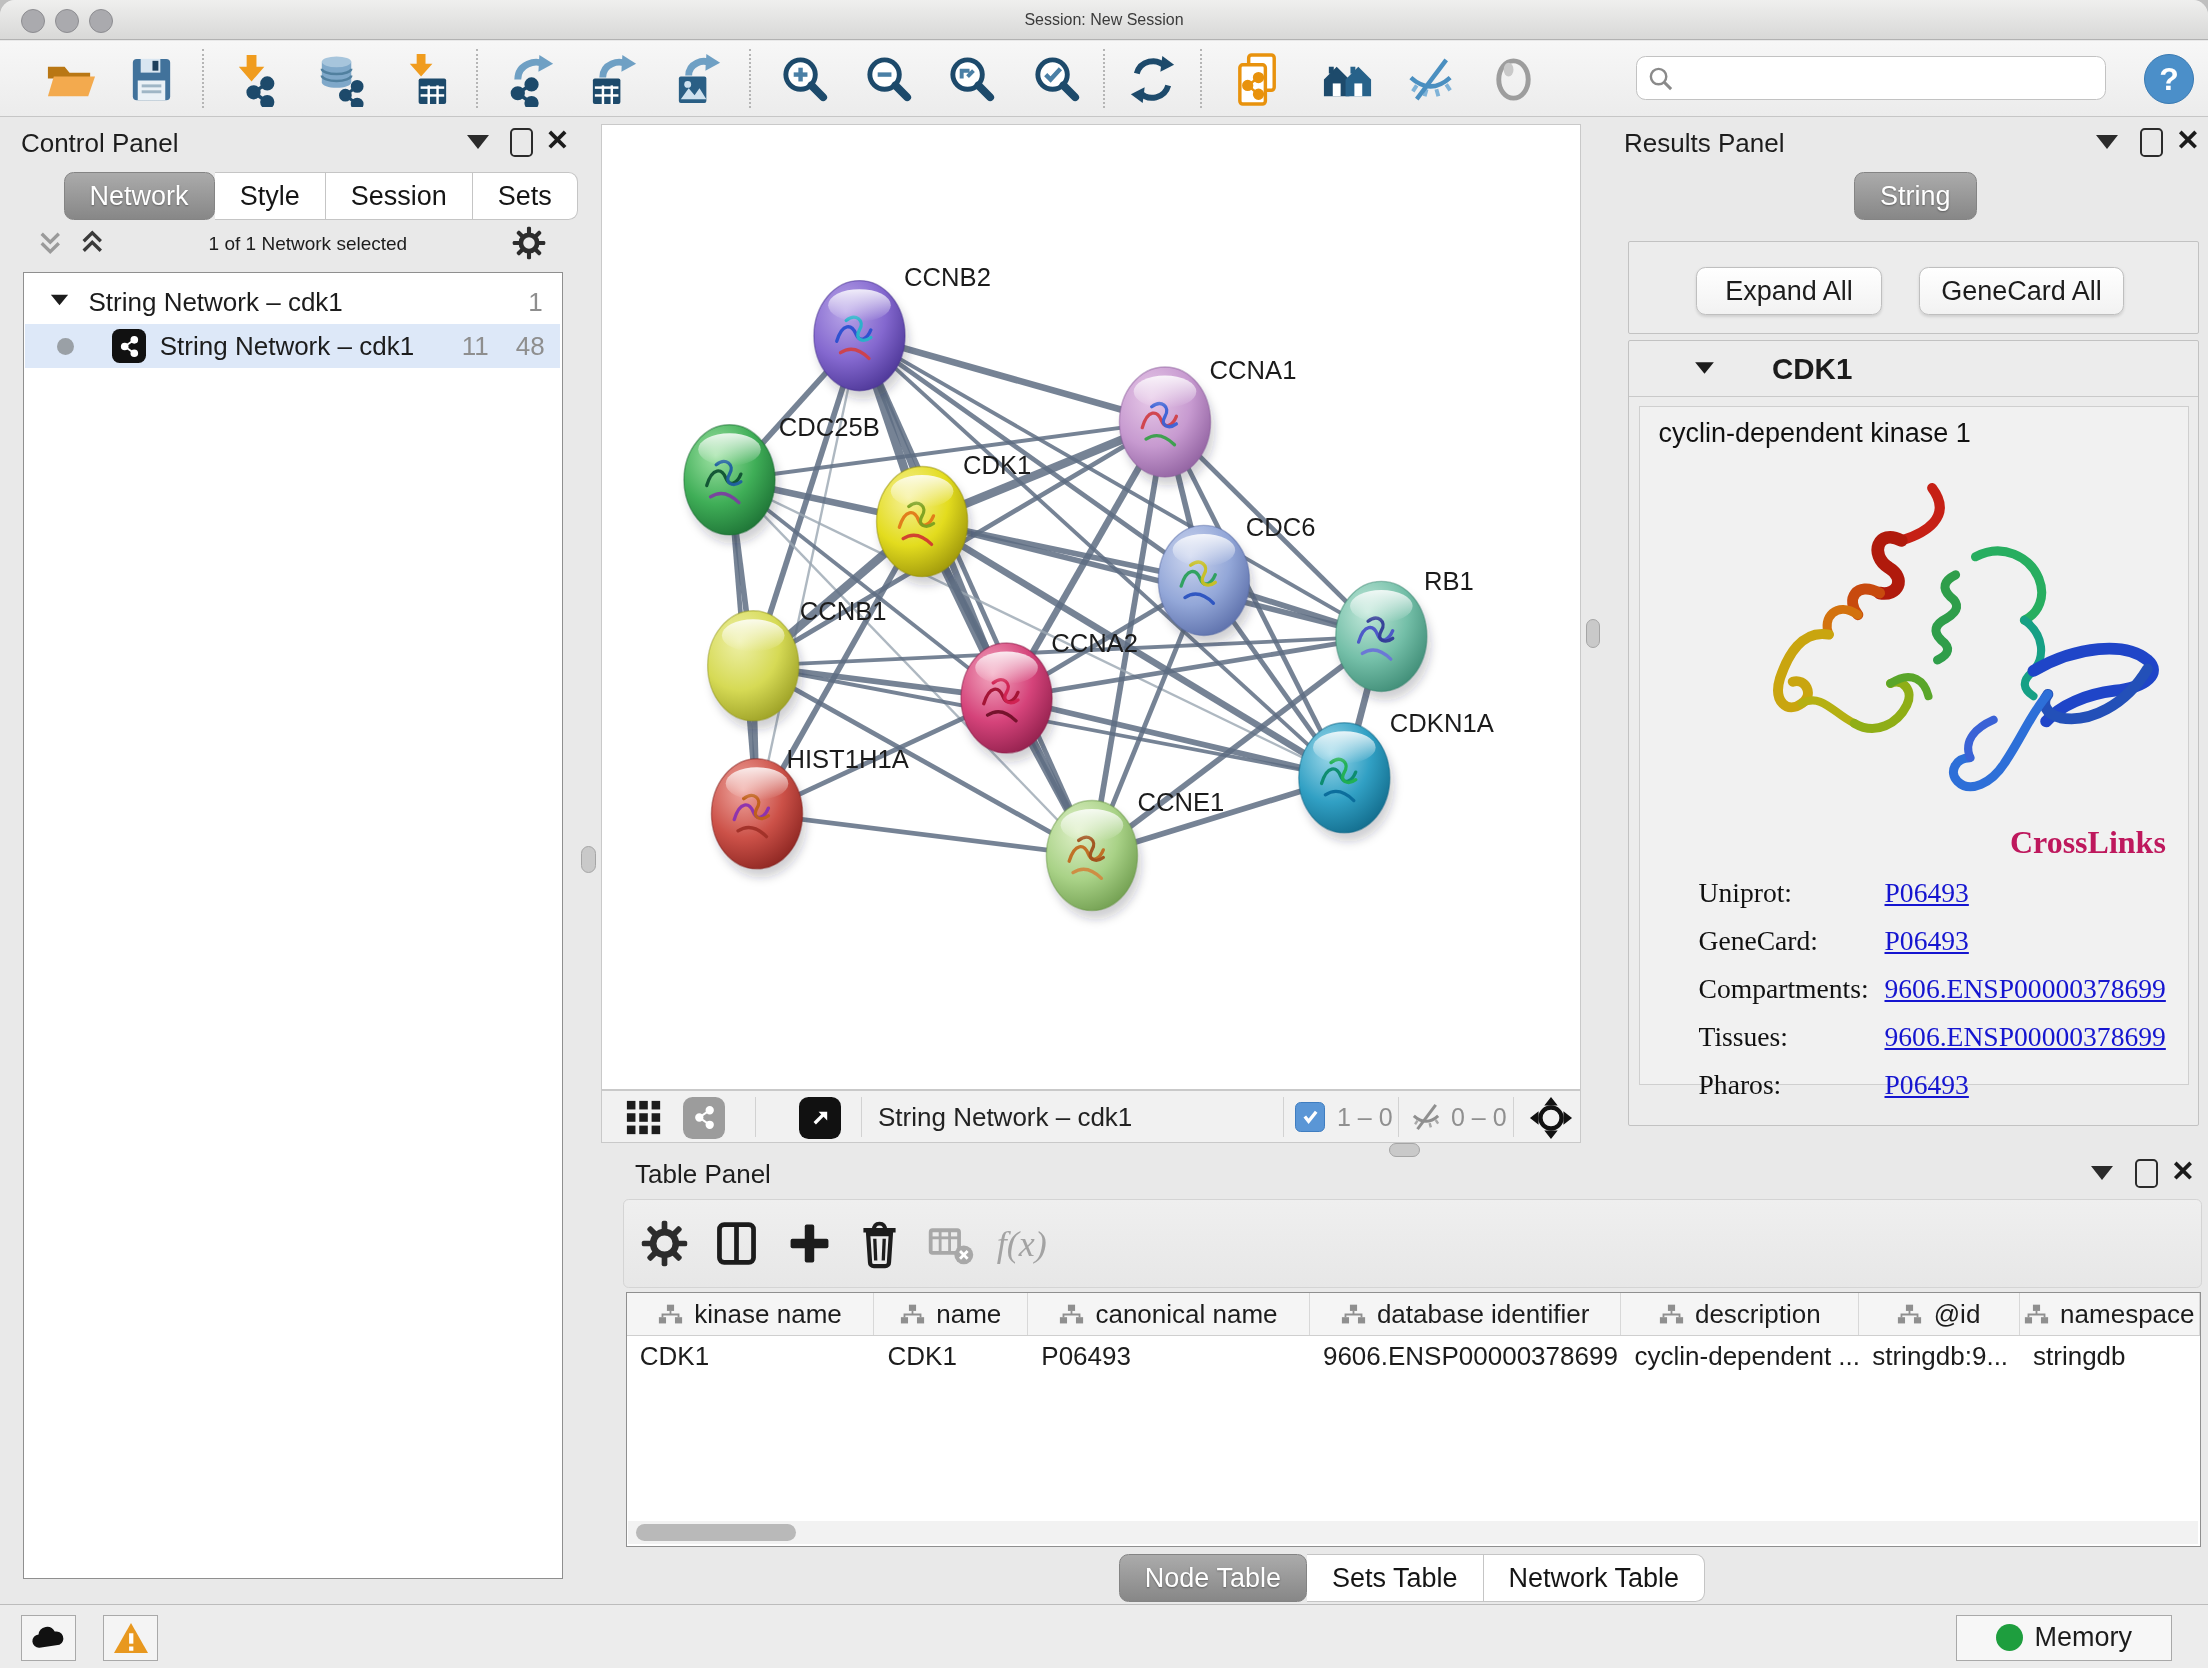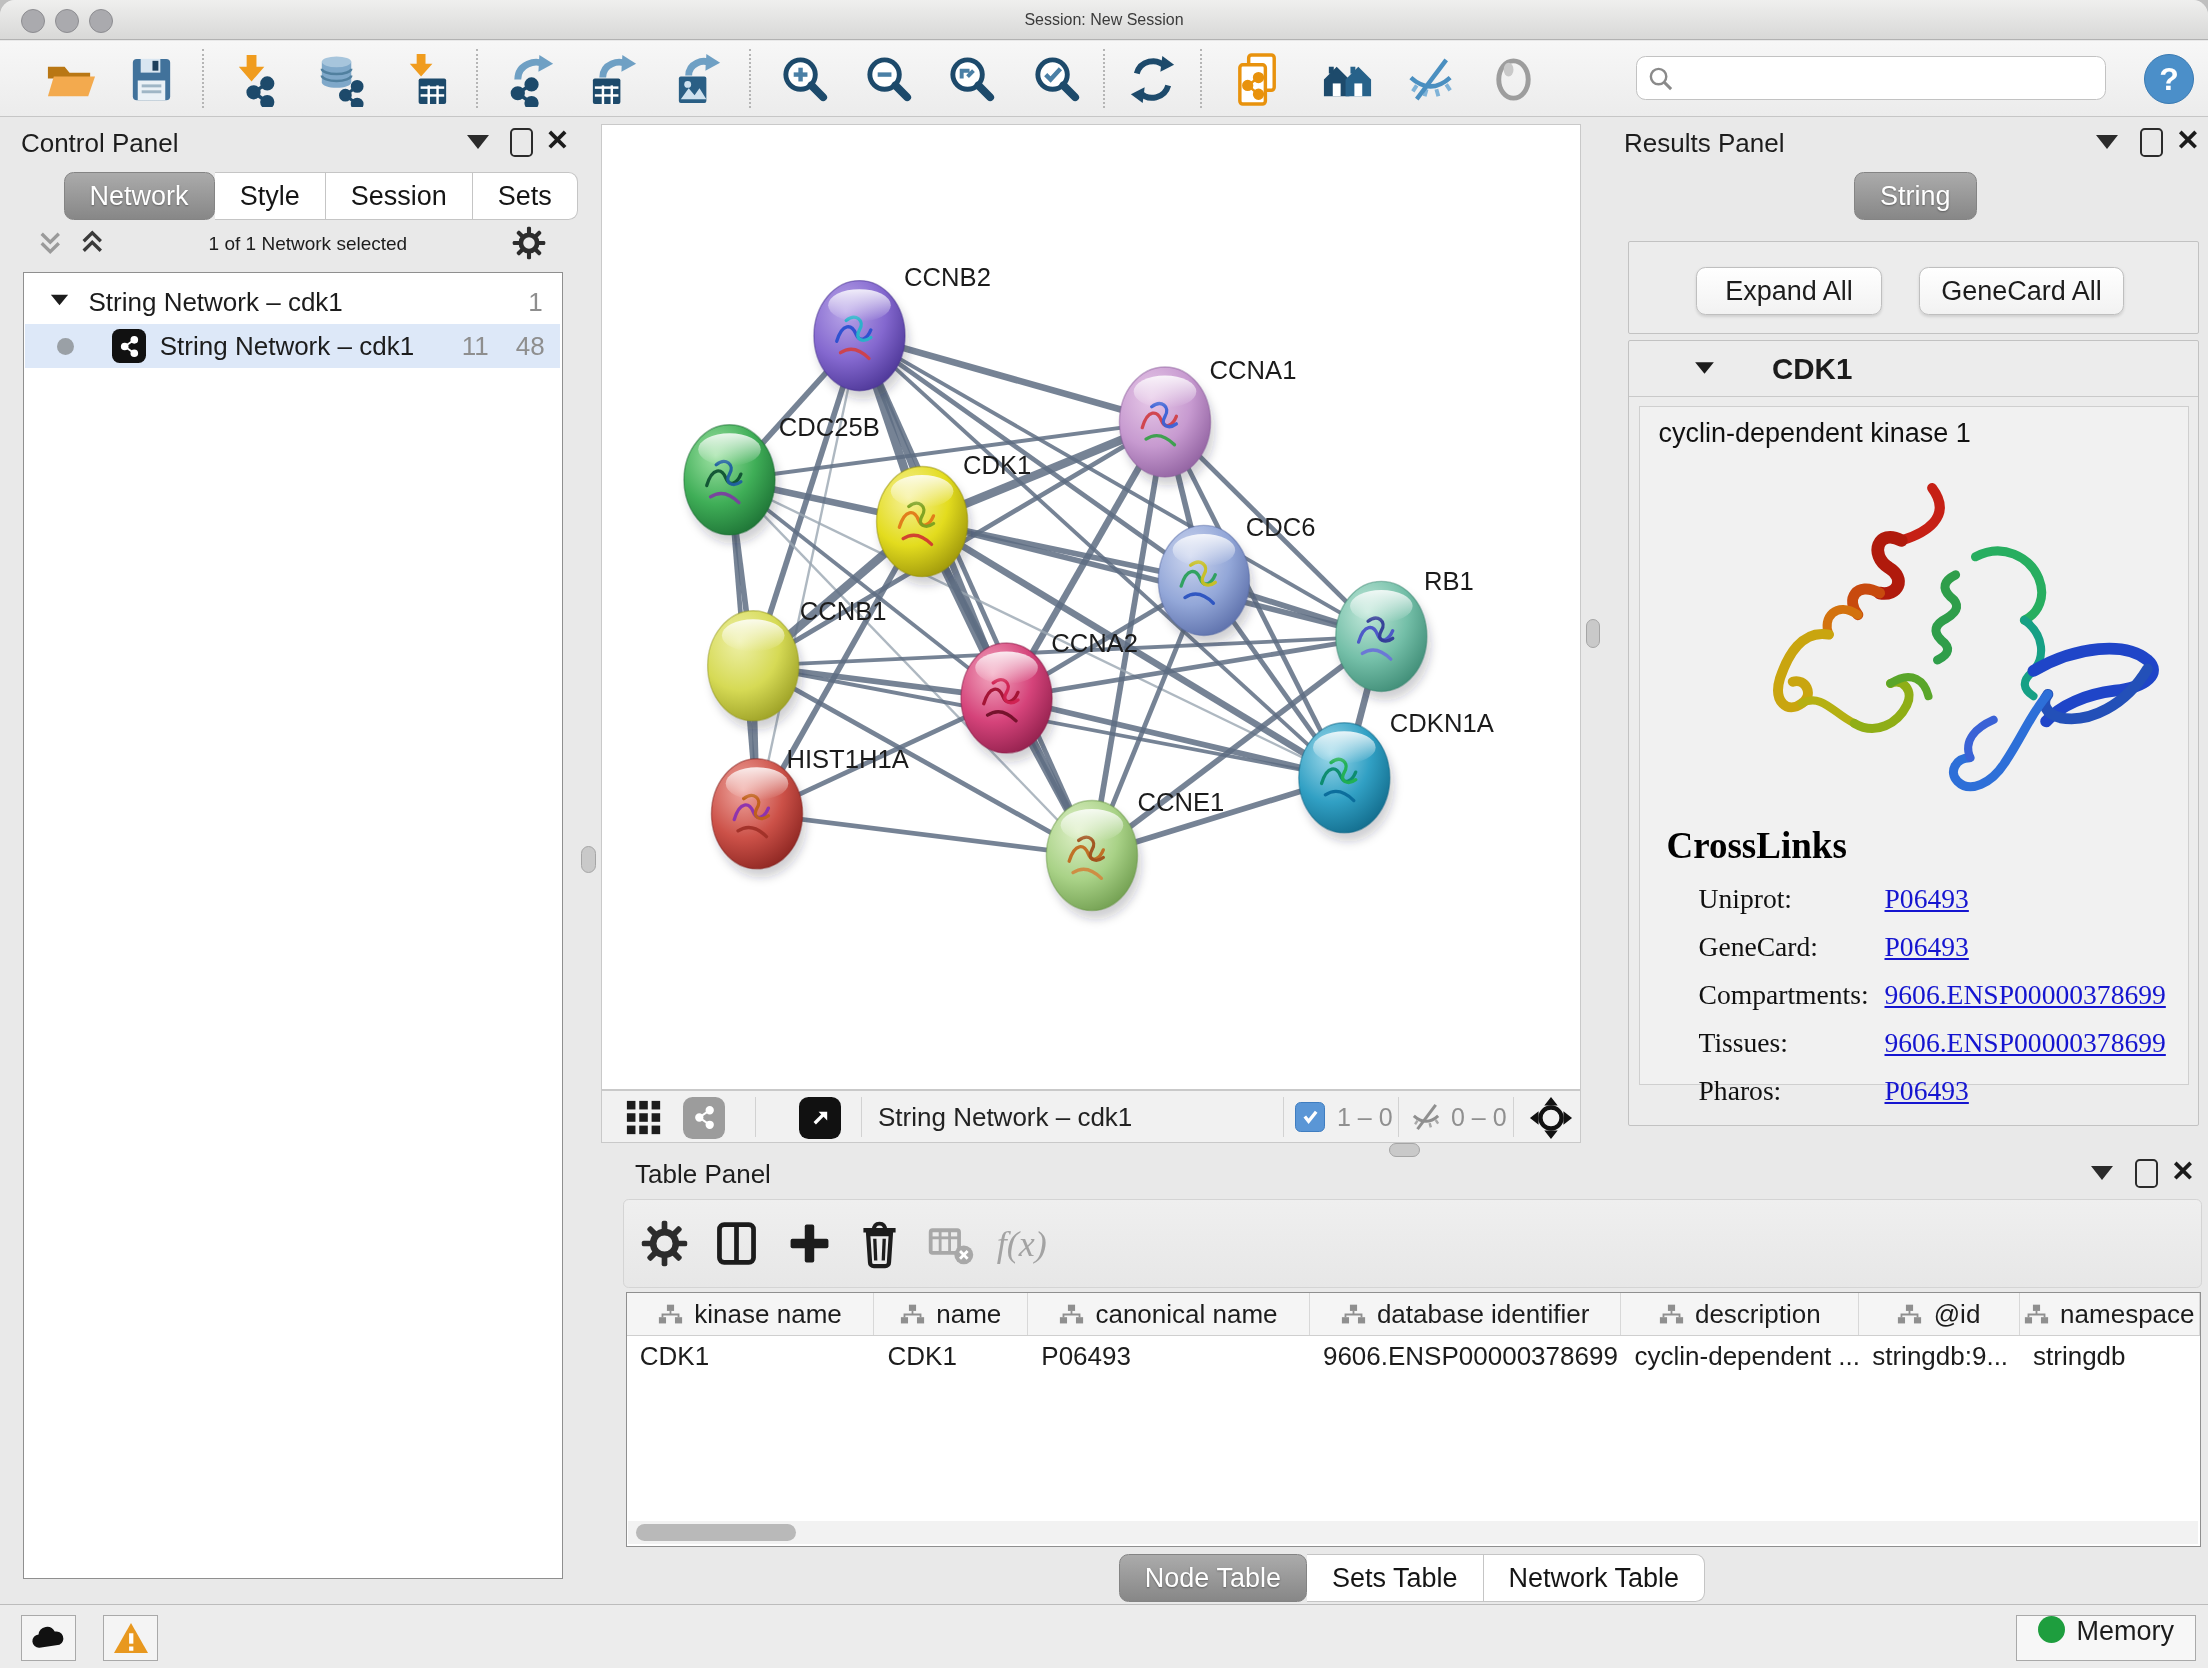--- a/index.html
+++ b/index.html
@@ -41,40 +41,40 @@
   .nf-txt{position:absolute;font-size:26px;color:#222;top:11.4px;}
   .nf-cnt{position:absolute;font-size:25px;color:#8f8f8f;top:12.4px;}
   
   .results-panel{position:absolute;left:1609px;top:122px;width:599px;height:1018px;}
   .rbox{position:absolute;background:#ececec;border:1.9px solid #c2c2c2;border-radius:2px;box-sizing:border-box;}
   .rbtn{position:absolute;height:48px;background:linear-gradient(#ffffff,#f2f2f2);border:1.9px solid #bfbfbf;border-radius:9.5px;font-size:27px;display:flex;align-items:center;justify-content:center;box-shadow:0 1.9px 2.9px rgba(0,0,0,.12);box-sizing:border-box;}
   .gene-header{position:absolute;left:0;top:0;right:0;height:55px;border-bottom:1.9px solid #c9c9c9;display:flex;align-items:center;}
   .gene-body{position:absolute;left:9.5px;top:65px;right:9.5px;bottom:40px;background:#f1f1f1;border:1.9px solid #cfcfcf;box-sizing:border-box;}
   .gene-desc{position:absolute;left:19px;top:11.4px;font-size:27px;color:#111;}
   .crosslinks{position:absolute;left:27px;top:417px;font-family:"Liberation Serif",serif;}
-  .cl-title{font-size:37px;font-weight:bold;color:#000000;}
+  .cl-title{font-size:32px;font-weight:bold;color:#be185d;text-align:right;}
   .cl-row{display:flex;margin-top:16px;margin-left:32px;font-size:27.6px;}
   .cl-label{width:186px;color:#111;}
   .cl-value{color:#1515d0;text-decoration:underline;}
   
   .table-panel{position:absolute;left:616px;top:1151px;width:1592px;height:447px;}
   .tp-toolbar{position:absolute;left:6.7px;top:48px;width:1579px;height:89px;background:linear-gradient(#efefef,#e7e7e7);border:1.9px solid #d4d4d4;border-radius:5.7px;box-sizing:border-box;}
   .tp-icon{position:absolute;top:17px;width:53px;height:53px;}
   .tbl{position:absolute;left:9.5px;top:141px;width:1575px;height:255px;background:#fff;border:1.9px solid #8f8f8f;box-sizing:border-box;}
   .tbl-head{display:flex;height:42px;background:#f5f5f5;border-bottom:1.9px solid #cfcfcf;}
   .th{display:flex;align-items:center;justify-content:center;gap:11.4px;font-size:26px;border-right:1.9px solid #d8d8d8;box-sizing:border-box;white-space:nowrap;overflow:hidden;}
   .tbl-row{display:flex;height:40px;}
   .td{display:flex;align-items:center;font-size:26px;padding-left:13.3px;box-sizing:border-box;white-space:nowrap;overflow:hidden;}
   .hscroll{position:absolute;left:1.9px;bottom:1.9px;height:23px;right:1.9px;background:#f2f2f2;}
   .hthumb{position:absolute;left:7.6px;top:2.9px;width:160px;height:17px;background:#b9b9b9;border-radius:8.6px;}
   .tbl-tabs{position:absolute;left:0;right:0;top:403px;display:flex;justify-content:center;}
   
   .statusbar{position:absolute;left:0;right:0;bottom:0;height:63px;background:#ececec;border-top:1.9px solid #bcbcbc;}
   .sb-btn{position:absolute;top:9.5px;width:55px;height:46px;background:#f4f4f4;border:1.9px solid #a9a9a9;display:flex;align-items:center;justify-content:center;box-sizing:border-box;}
-  .memory-btn{position:absolute;top:9.5px;right:12px;height:46px;background:#f7f7f7;border:1.9px solid #a9a9a9;display:flex;gap:11.4px;padding:0 21px;font-size:27px;box-sizing:border-box;}
+  .memory-btn{position:absolute;top:9.5px;right:36px;height:46px;background:#f7f7f7;border:1.9px solid #a9a9a9;display:flex;align-items:center;gap:11.4px;padding:0 39px;font-size:27px;box-sizing:border-box;}
   .mem-dot{width:27px;height:27px;border-radius:50%;background:#1e9e3e;}
   
   .split-h{position:absolute;background:#c9c9c9;border:1px solid #a5a5a5;border-radius:7.6px;}
   .chev{font-size:23px;line-height:23px;}
 </style>
 </head>
 <body>
 
 <div id="app">
 

